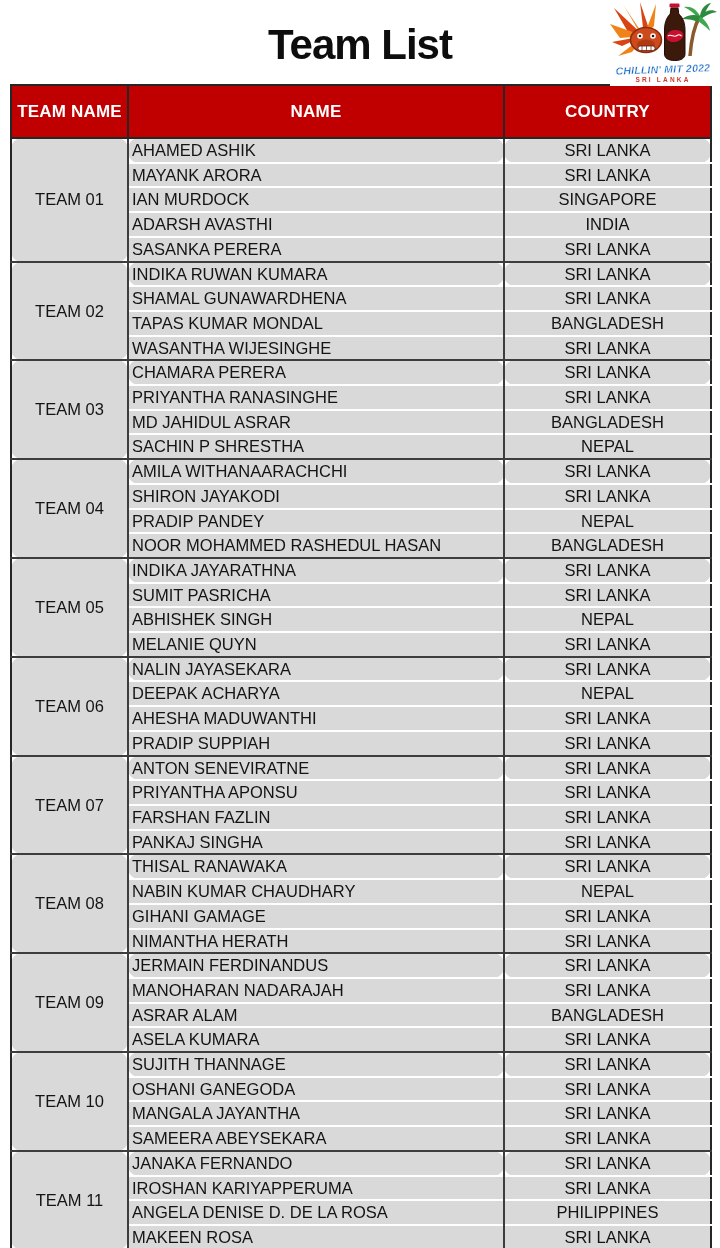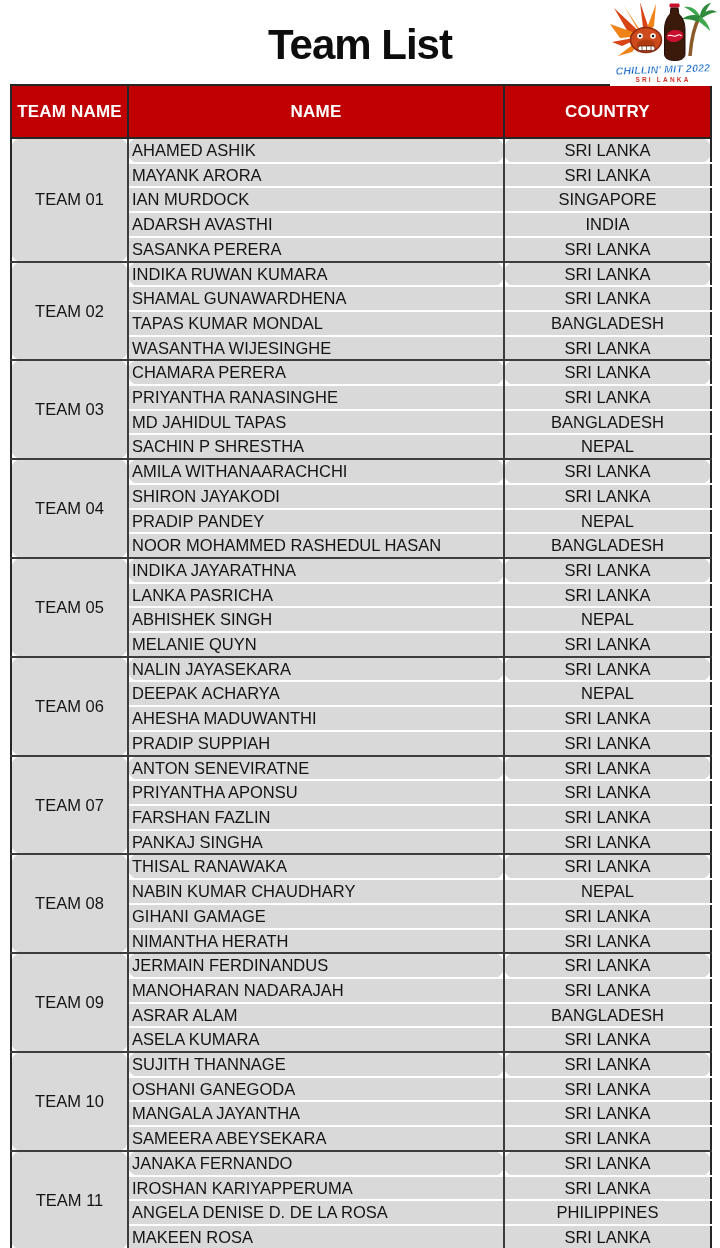--- a/index.html
+++ b/index.html
@@ -177,21 +177,21 @@
         <tr class="group-start">
           <td class="team-cell" rowspan="4">TEAM 03</td>
           <td class="name-cell">CHAMARA PERERA</td>
           <td class="country-cell">SRI LANKA</td>
         </tr>
         <tr>
           <td class="name-cell">PRIYANTHA RANASINGHE</td>
           <td class="country-cell">SRI LANKA</td>
         </tr>
         <tr>
-          <td class="name-cell">MD JAHIDUL TAPAS</td>
+          <td class="name-cell">MD JAHIDUL ASRAR</td>
           <td class="country-cell">BANGLADESH</td>
         </tr>
         <tr>
           <td class="name-cell">SACHIN P SHRESTHA</td>
           <td class="country-cell">NEPAL</td>
         </tr>
         <tr class="group-start">
           <td class="team-cell" rowspan="4">TEAM 04</td>
           <td class="name-cell">AMILA WITHANAARACHCHI</td>
           <td class="country-cell">SRI LANKA</td>
@@ -207,21 +207,21 @@
         <tr>
           <td class="name-cell">NOOR MOHAMMED RASHEDUL HASAN</td>
           <td class="country-cell">BANGLADESH</td>
         </tr>
         <tr class="group-start">
           <td class="team-cell" rowspan="4">TEAM 05</td>
           <td class="name-cell">INDIKA JAYARATHNA</td>
           <td class="country-cell">SRI LANKA</td>
         </tr>
         <tr>
-          <td class="name-cell">LANKA PASRICHA</td>
+          <td class="name-cell">SUMIT PASRICHA</td>
           <td class="country-cell">SRI LANKA</td>
         </tr>
         <tr>
           <td class="name-cell">ABHISHEK SINGH</td>
           <td class="country-cell">NEPAL</td>
         </tr>
         <tr>
           <td class="name-cell">MELANIE QUYN</td>
           <td class="country-cell">SRI LANKA</td>
         </tr>

